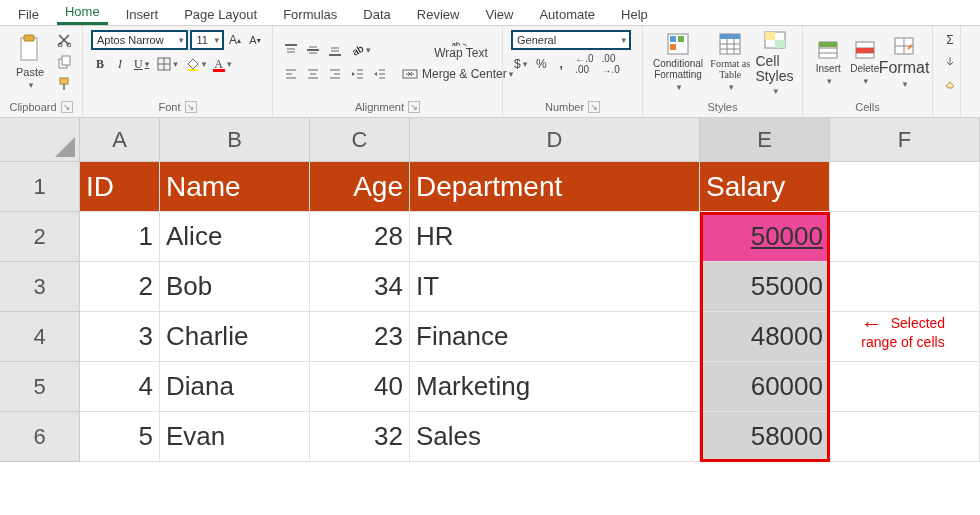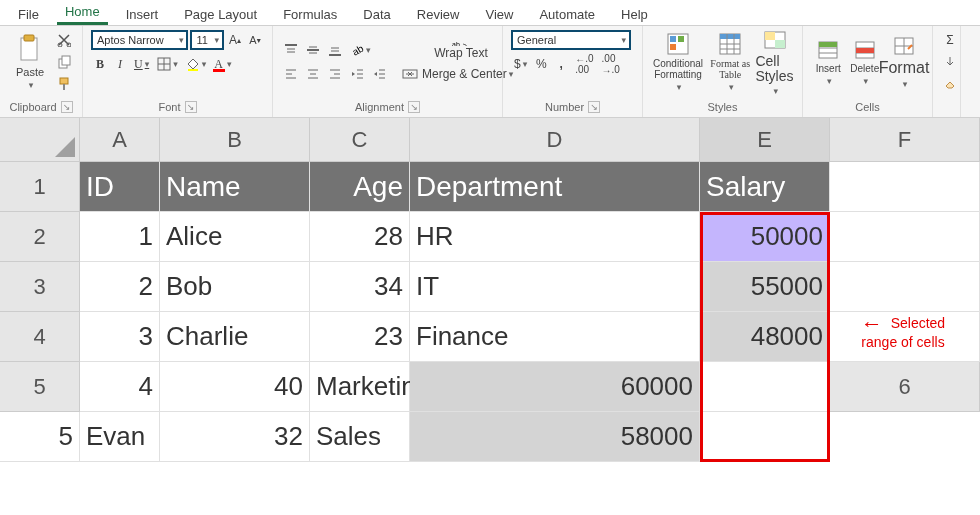--- a/index.html
+++ b/index.html
@@ -27,24 +27,24 @@
 
   
   .grid { display: grid; grid-template-columns: 80px 80px 150px 100px 290px 130px 150px; }
   .colhdr, .rowhdr, .corner { background: #e6e6e6; border-right: 1px solid #ccc; border-bottom: 1px solid #ccc; display: flex; align-items: center; justify-content: center; font-size: 22px; color: #555; }
   .colhdr { height: 44px; }
   .colhdr.sel-col { background: #d6d6d6; }
   .rowhdr { height: 50px; }
   .corner { height: 44px; position: relative; }
   .corner::after { content: ""; position: absolute; right: 4px; bottom: 4px; width: 0; height: 0; border-right: 20px solid #a0a0a0; border-top: 20px solid transparent; }
   .cell { height: 50px; border-right: 1px solid #e0e0e0; border-bottom: 1px solid #e0e0e0; display: flex; align-items: center; font-size: 26px; font-family: Aptos, Arial, sans-serif; padding: 0 6px; }
-  .hdrcell { background: #737373; color: #fff; font-size: 28px; }
+  .hdrcell { background: #c2410c; color: #fff; font-size: 28px; }
   .num { justify-content: flex-end; }
   .selcell { background: #d4d4d4; }
-  .selcell.first { background: #c4b5fd; }
+  .selcell.first { background: #ec4899; text-decoration: underline; }
 
   .redbox { position: absolute; border: 3px solid #e60000; pointer-events: none; }
   .annot { position: absolute; color: #e60000; font-size: 14px; text-align: center; line-height: 1.2; }
   .arrow { color: #e60000; font-size: 22px; font-weight: bold; }
 </style>
 </head>
 <body>
 
 <div class="tabstrip">
   <div class="tab">File</div>
@@ -395,20 +395,21 @@
     <div class="rowhdr">4</div>
     <div class="cell num">3</div>
     <div class="cell">Charlie</div>
     <div class="cell num">23</div>
     <div class="cell">Finance</div>
     <div class="cell num selcell">48000</div>
     <div class="cell"></div>
 
     <div class="rowhdr">5</div>
     <div class="cell num">4</div>
+    <div class="cell">Diana</div>
     <div class="cell num">40</div>
     <div class="cell">Marketing</div>
     <div class="cell num selcell">60000</div>
     <div class="cell"></div>
 
     <div class="rowhdr">6</div>
     <div class="cell num">5</div>
     <div class="cell">Evan</div>
     <div class="cell num">32</div>
     <div class="cell">Sales</div>

